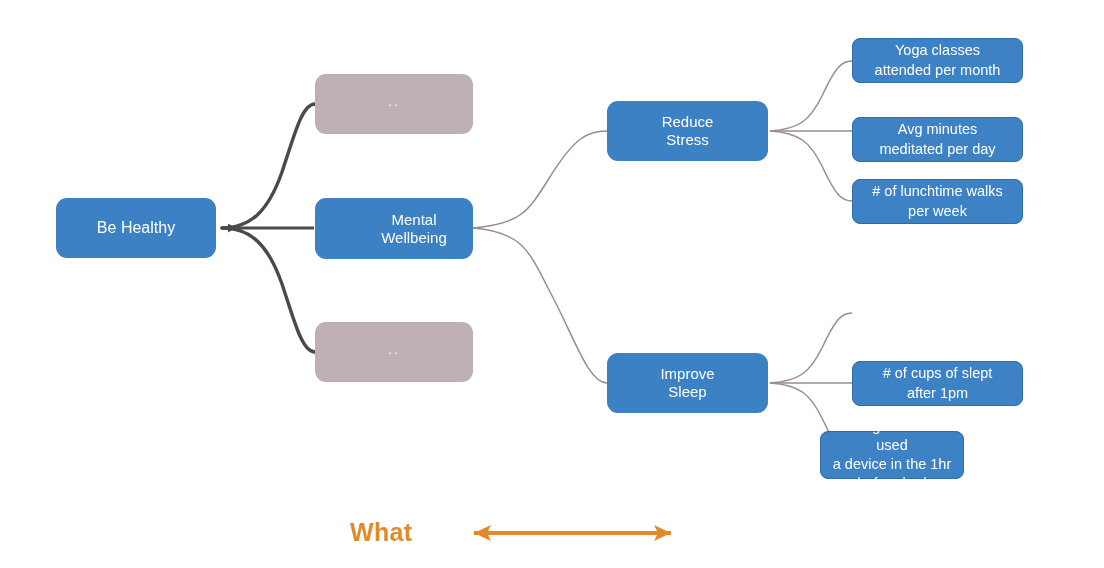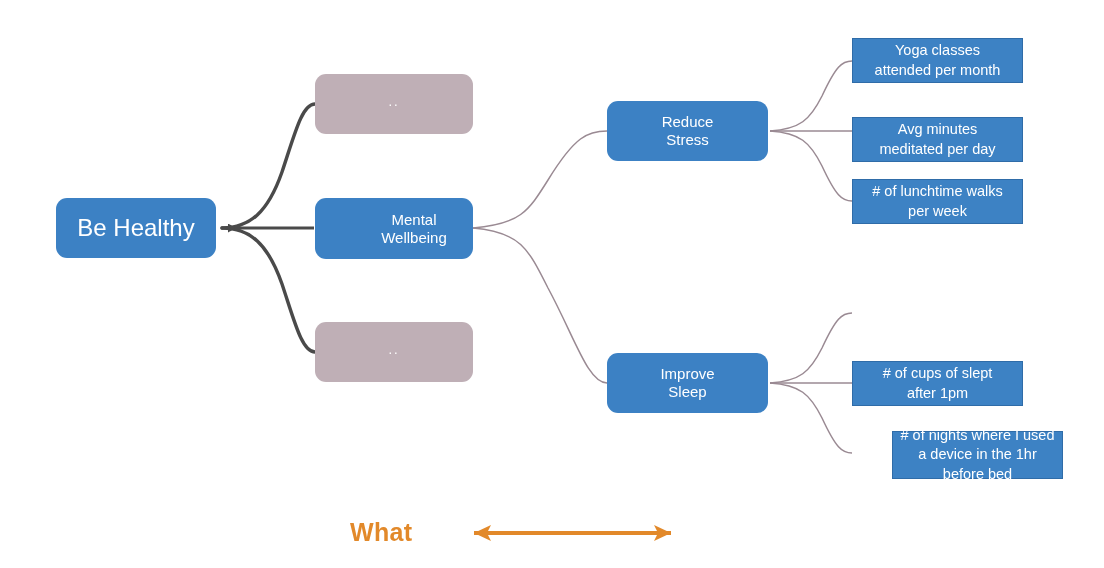--- a/index.html
+++ b/index.html
@@ -40,34 +40,34 @@
     line-height: 1.18;
     white-space: pre-line;
   }
   .node-root,
   .node-branch,
   .node-sub {
     background: #3c81c4;
     border-radius: 11px;
     font-size: 15px;
   }
-  .node-root { font-size: 24px; }
+  .node-root { font-size: 16px; }
   .node-placeholder {
     background: #bfafb6;
     border-radius: 11px;
     font-size: 13px;
     letter-spacing: 2px;
     color: #ffffff;
     align-items: center;
     padding-bottom: 4px;
   }
   .node-metric {
     background: #3d82c4;
     border: 1px solid #2f6ca8;
-    border-radius: 0;
+    border-radius: 8px;
     font-size: 14.5px;
     line-height: 1.32;
     padding: 2px 6px;
   }
   .legend-label {
     position: absolute;
     color: #e2892a;
     font-weight: bold;
     font-size: 25px;
     letter-spacing: 0.3px;
@@ -165,21 +165,21 @@
     <span># of lunchtime walks
 per week</span>
   </div>
 
 
   <div class="node node-metric" style="left:852px; top:361px; width:171px; height:45px;">
     <span># of cups of slept
 after 1pm</span>
   </div>
 
-  <div class="node node-metric" style="left:892px; top:431px; width:171px; height:48px;text-align:center;">
+  <div class="node node-metric" style="left:820px; top:431px; width:144px; height:48px;text-align:center;">
     <span># of nights where I used
 a device in the 1hr
 before bed</span>
   </div>
 
   <div class="legend-label" id="legend-what">What</div>
 
   <svg id="legend-arrow" viewBox="0 0 235 34" xmlns="http://www.w3.org/2000/svg">
     <line x1="19" y1="17" x2="216" y2="17" stroke="#e2892a" stroke-width="4" marker-start="url(#arrow-orange-start)" marker-end="url(#arrow-orange-end)"></line>
   </svg>

